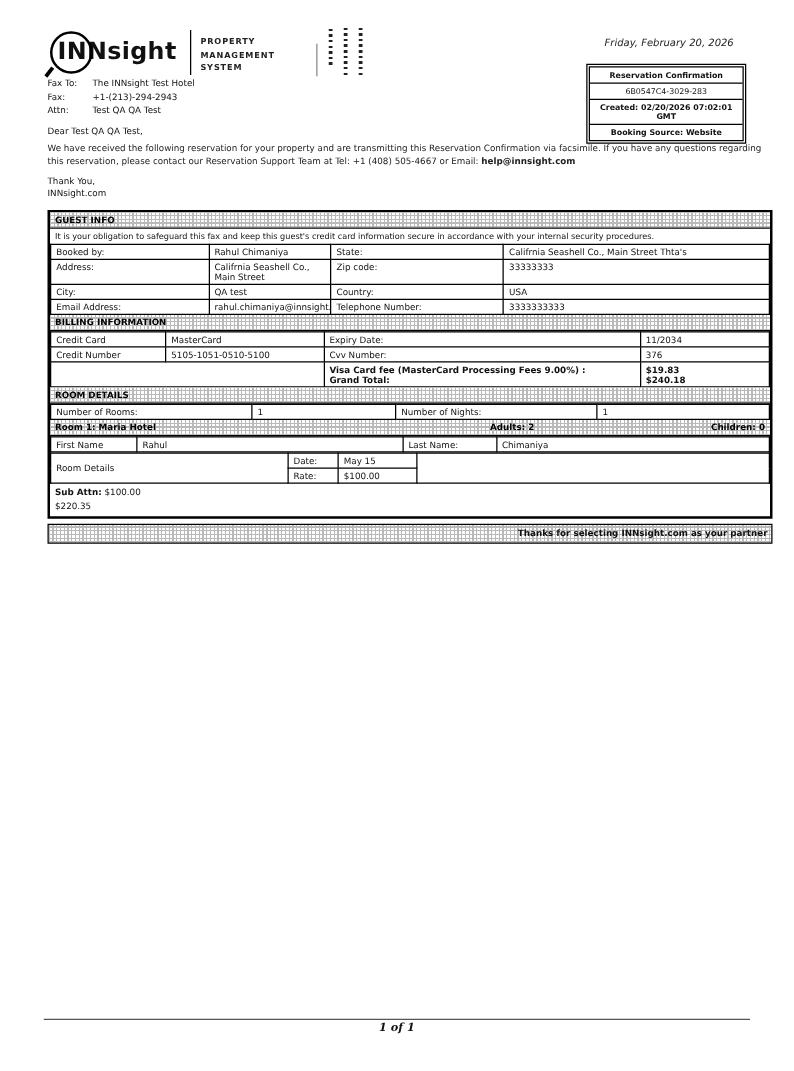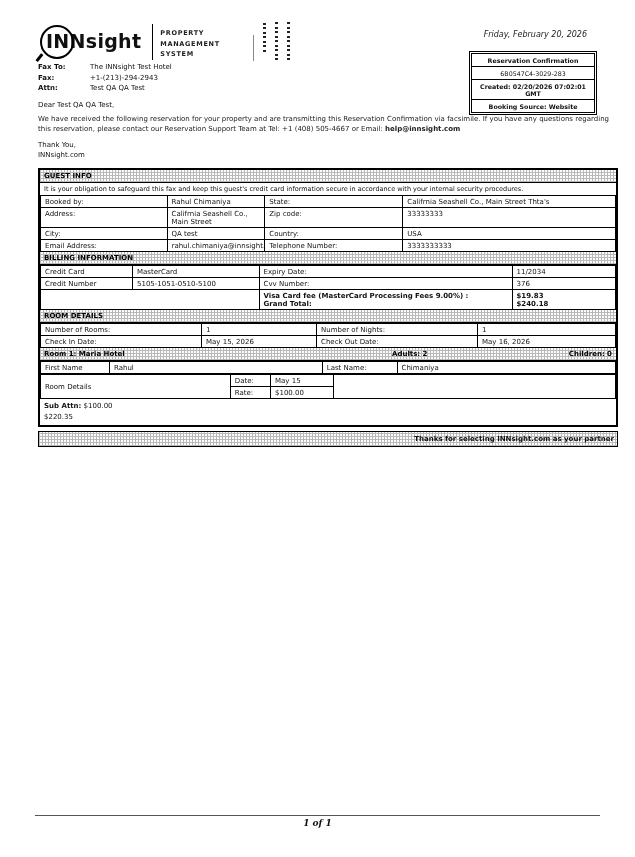--- a/index.html
+++ b/index.html
@@ -23,21 +23,21 @@
   .conf-box{position:absolute;right:40px;top:53px;width:122px;border:1px solid #000;
             outline:1px solid #000;outline-offset:1px;background:#fff;}
   .conf-box .row{border-bottom:1px solid #000;font-size:6.3px;text-align:center;
                  padding:2.5px 2px;font-weight:bold;}
   .conf-box .row:last-child{border-bottom:none;}
   .conf-box .row.num{font-weight:normal;}
 
   
   .doc{position:absolute;left:38px;top:62px;width:580px;}
   .fax-row{display:flex;font-size:7px;line-height:10.5px;}
-  .fax-row .lbl{width:52px;font-weight:bold;}
+  .fax-row .lbl{width:36px;font-weight:normal;}
   .greeting{font-size:7px;margin-top:7px;}
   .body-par{font-size:7px;line-height:1.45;margin-top:5px;color:#222;}
   .thanks{font-size:7px;line-height:1.4;margin-top:7px;}
 
   
   .main-box{border:2px solid #000;margin-top:8px;}
   .bar{padding:2px 4px;font-size:7px;font-weight:bold;border-bottom:1px solid #000;color:#000;}
   .hatch{background-color:#fdfdfd;
      background-image:repeating-linear-gradient(0deg,#b9b9b9 0 1px,transparent 1px 3px),
                       repeating-linear-gradient(90deg,#b9b9b9 0 1px,transparent 1px 3px);}
@@ -205,26 +205,20 @@
             <col style="width:28%">
             <col style="width:24%">
           </colgroup>
         <tbody>
             <tr>
           <td>Number of Rooms:</td>
           <td>1</td>
           <td>Number of Nights:</td>
           <td>1</td>
         </tr>
-        <tr>
-          <td>Check In Date:</td>
-          <td>May 15, 2026</td>
-          <td>Check Out Date:</td>
-          <td>May 16, 2026</td>
-        </tr>
       </tbody>
         </table>
 
       <div class="bar hatch room-bar">
         <span class="title">Room 1: Maria Hotel</span>
         <span class="adults">Adults: 2</span>
         <span class="children">Children: 0</span>
       </div>
       <table class="grid">
         <colgroup>

